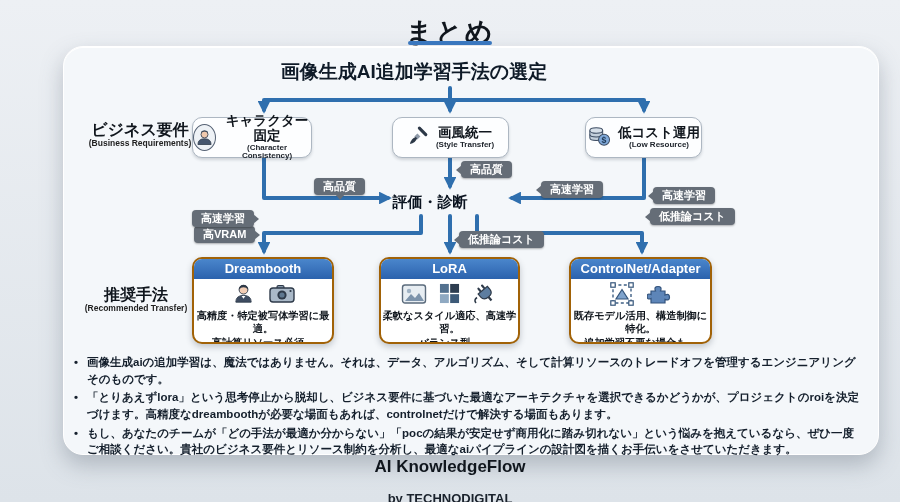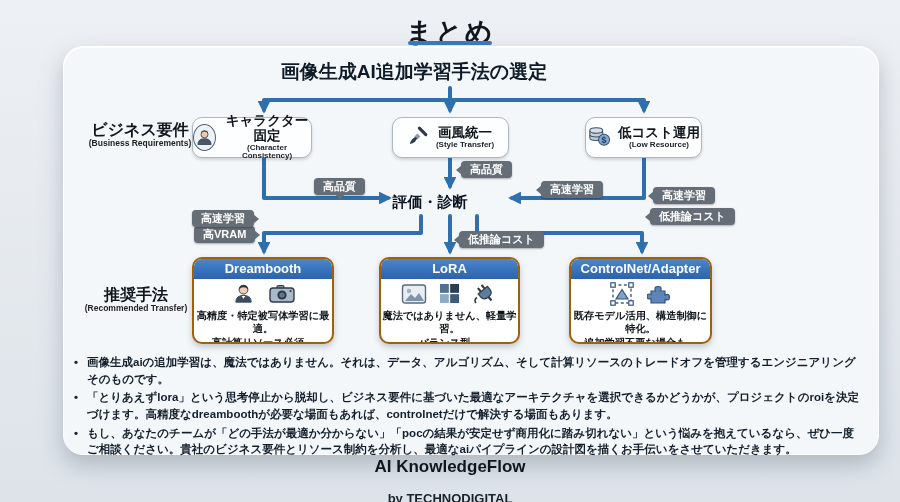--- a/index.html
+++ b/index.html
@@ -222,21 +222,21 @@
           <g transform="rotate(-40 14 12)">
             <rect x="10.5" y="2" width="2.2" height="5" rx="1" fill="#2e3a49"></rect>
             <rect x="15.3" y="2" width="2.2" height="5" rx="1" fill="#2e3a49"></rect>
             <path d="M8,7 h12 v4 q0,5 -6,5 q-6,0 -6,-5 Z" fill="#5d7da0" stroke="#2e3a49" stroke-width="1.2"></path>
             <rect x="12.9" y="16" width="2.2" height="4.5" fill="#2e3a49"></rect>
           </g>
         </svg>
       </span>
     </div>
     <div class="d">
-      <div>魔法ではありません、軽量学習。</div>
+      <div>柔軟なスタイル適応、高速学習。</div>
       <div>バランス型。</div>
     </div>
   </div>
 
   <div class="sol" style="left:569px; top:257px; width:143px;">
     <div class="hd">ControlNet/Adapter</div>
     <div class="icons">
       <span>
         <svg viewBox="0 0 26 24" width="26" height="24">
           <rect x="4" y="3" width="18" height="18" fill="none" stroke="#3e5f84" stroke-width="1.4" stroke-dasharray="3,2.4"></rect>

